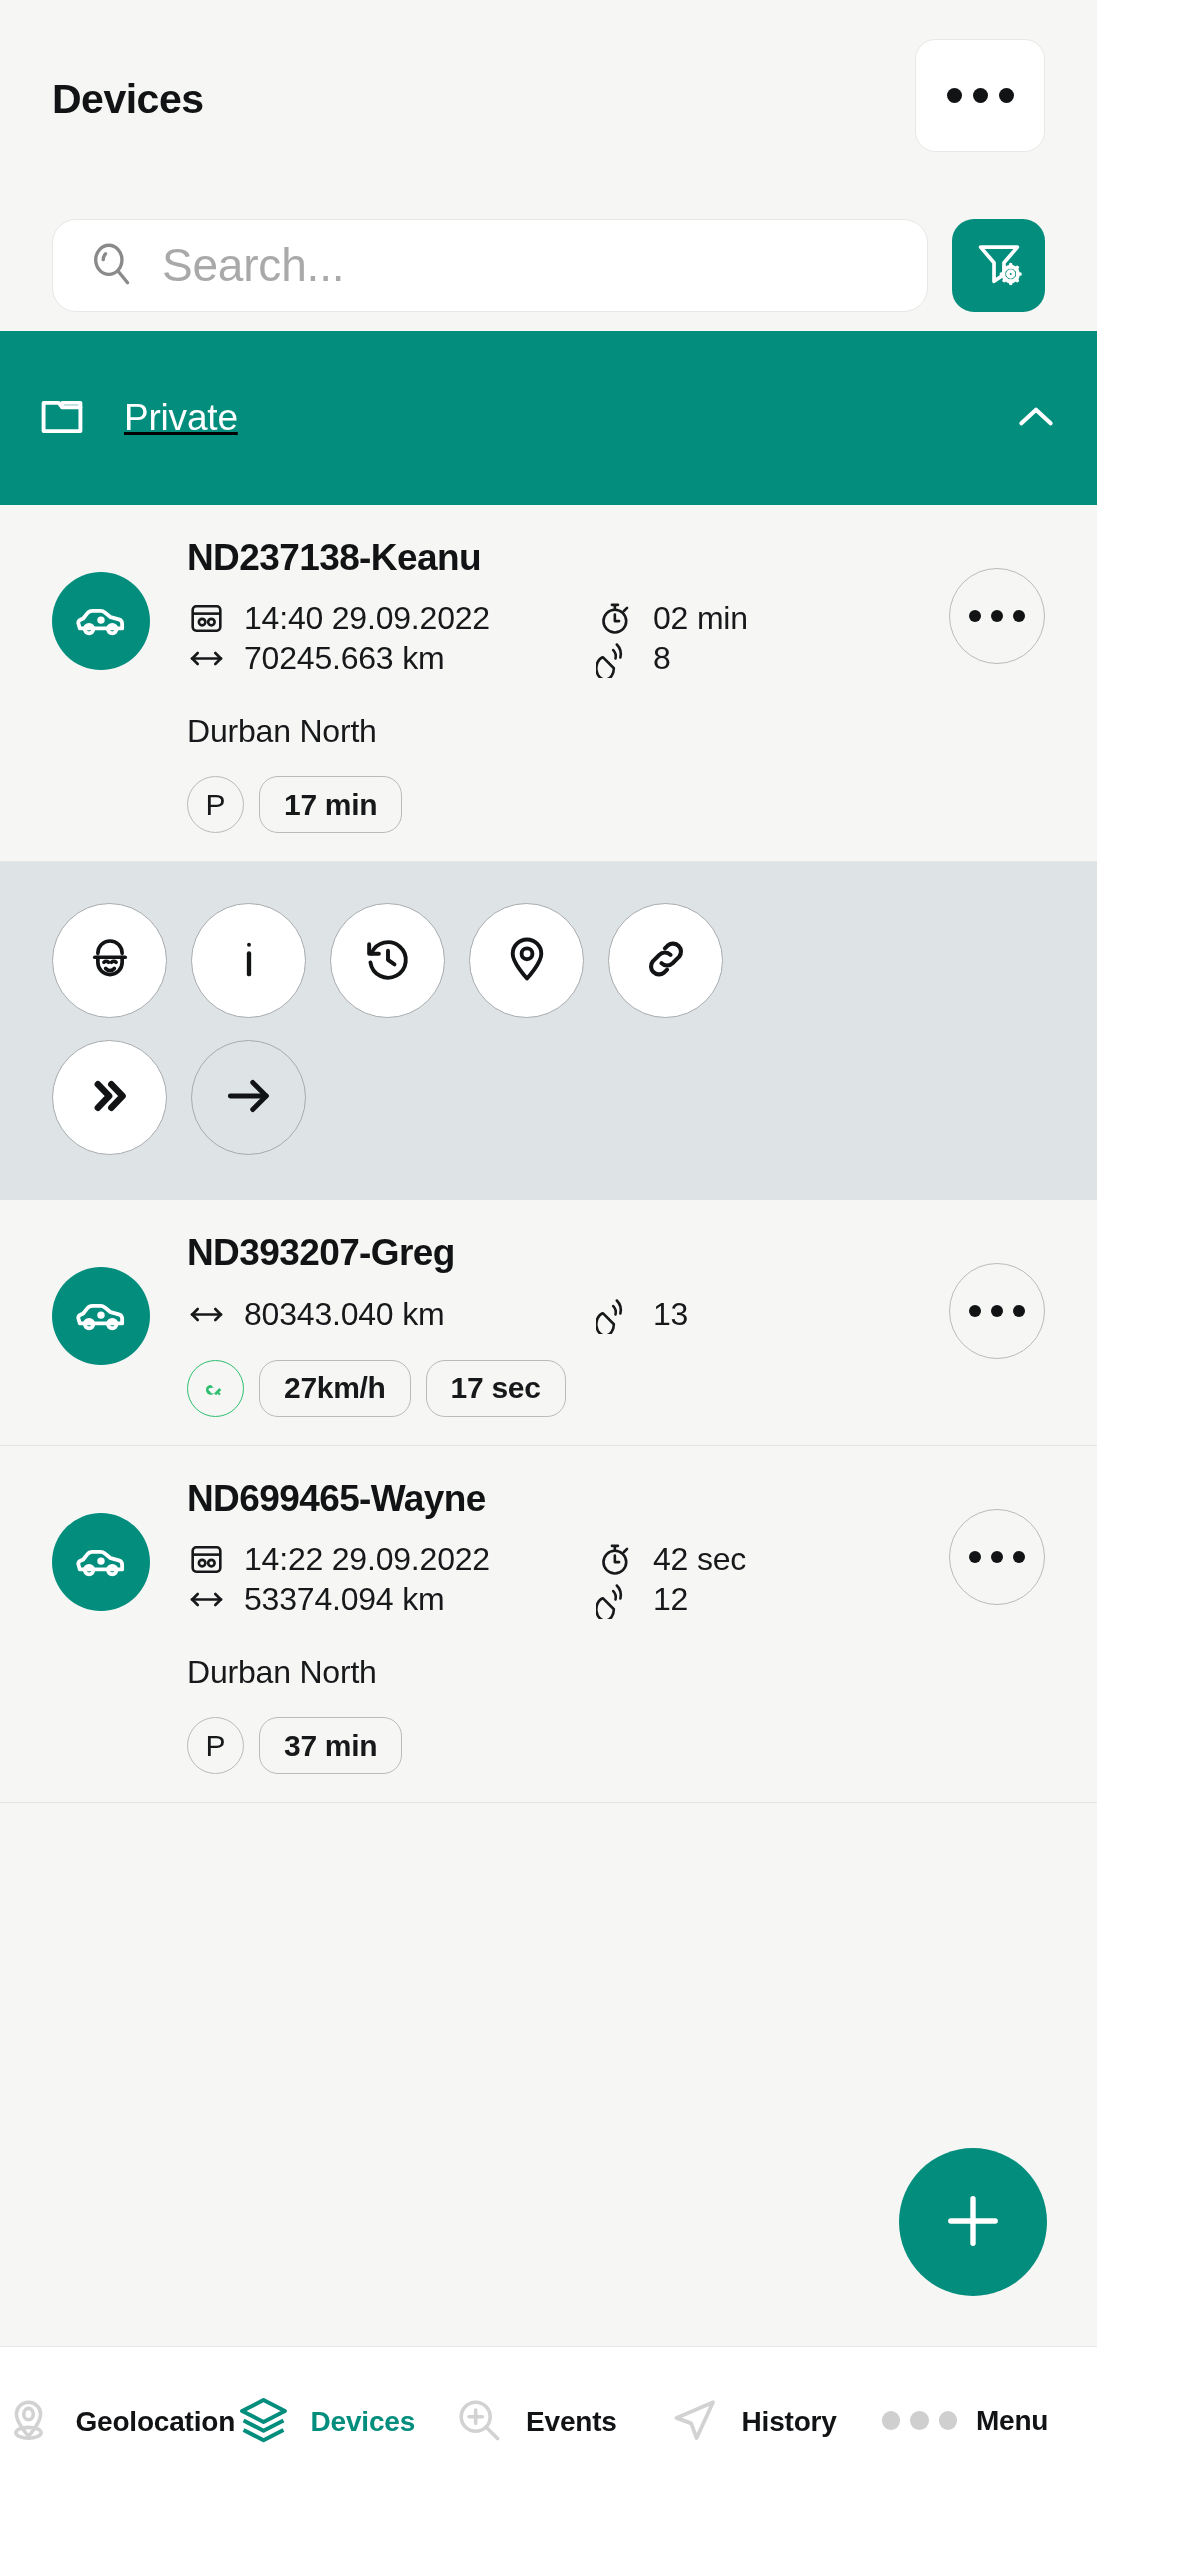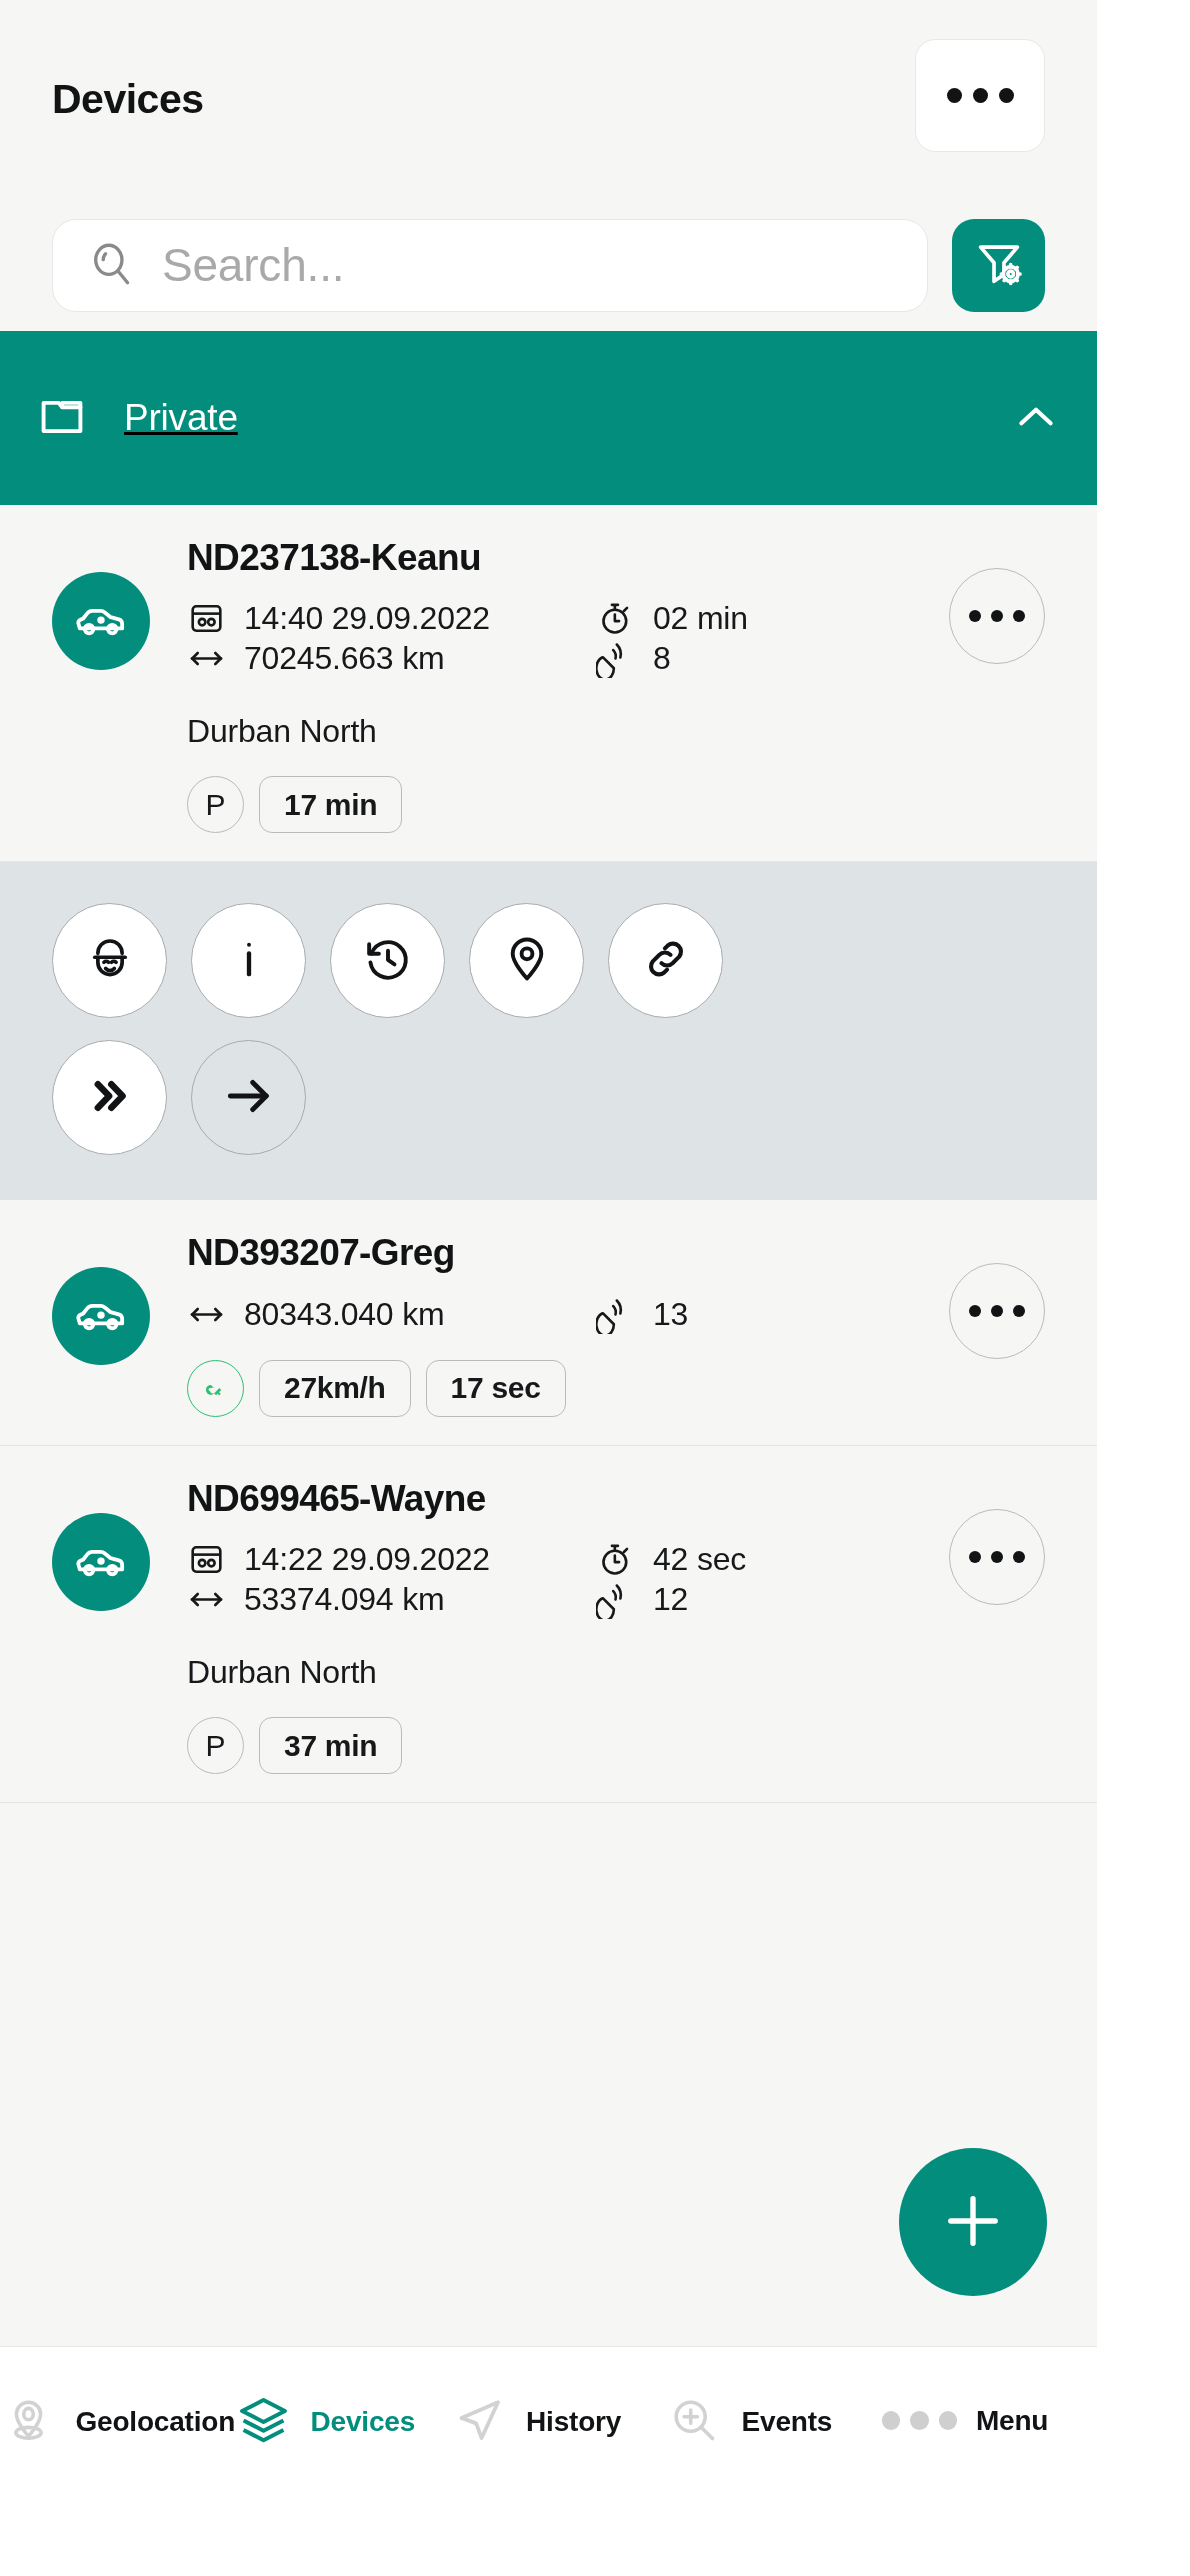--- a/index.html
+++ b/index.html
@@ -168,21 +168,21 @@
     justify-content: center;
     font-size: 30px;
     color: #16181a;
   }
   .badge-circle.key {
     border-color: #2fbf71;
   }
   .badge-pill {
     height: 57px;
     border: 1.9px solid #b9bbbc;
-    border-radius: 13px;
+    border-radius: 19px;
     display: flex;
     align-items: center;
     padding: 0 24px;
     font-size: 30px;
     font-weight: bold;
     color: #16181a;
     letter-spacing: -0.3px;
   }
   .card-more {
     position: absolute;
@@ -577,35 +577,35 @@
         <svg width="57" height="57" viewBox="0 0 24 24" fill="none" stroke="#038d7d" stroke-width="1.7" stroke-linejoin="round">
           <path d="M12 3.4 L21 8 L12 12.6 L3 8 z"></path>
           <path d="M3.6 12 L12 16.3 L20.4 12"></path>
           <path d="M3.6 16 L12 20.3 L20.4 16"></path>
         </svg>
       </span>
       <span class="nav-label">Devices</span>
     </div>
     <div class="nav-item">
       <span>
-        <svg width="57" height="57" viewBox="0 0 24 24" fill="none" stroke="#d2d2d2" stroke-width="1.6" stroke-linejoin="round">
-          <path d="M19.8 4.3 L4.4 10.9 l6.2 2.3 2.3 6.2 z"></path>
-        </svg>
-      </span>
-      <span class="nav-label">History</span>
-    </div>
-    <div class="nav-item">
-      <span>
         <svg width="57" height="57" viewBox="0 0 24 24" fill="none" stroke="#d2d2d2" stroke-width="1.5" stroke-linecap="round">
           <circle cx="10.4" cy="10.4" r="6.1"></circle>
           <path d="M10.4 7.6 v5.6 M7.6 10.4 h5.6"></path>
           <path d="M14.9 14.9 L19.6 19.6"></path>
         </svg>
       </span>
       <span class="nav-label">Events</span>
+    </div>
+    <div class="nav-item">
+      <span>
+        <svg width="57" height="57" viewBox="0 0 24 24" fill="none" stroke="#d2d2d2" stroke-width="1.6" stroke-linejoin="round">
+          <path d="M19.8 4.3 L4.4 10.9 l6.2 2.3 2.3 6.2 z"></path>
+        </svg>
+      </span>
+      <span class="nav-label">History</span>
     </div>
     <div class="nav-item">
       <span class="nav-dots">
         <span class="nav-dot"></span>
           <span class="nav-dot"></span>
           <span class="nav-dot"></span>
       </span>
       <span class="nav-label">Menu</span>
     </div>
   </div>

